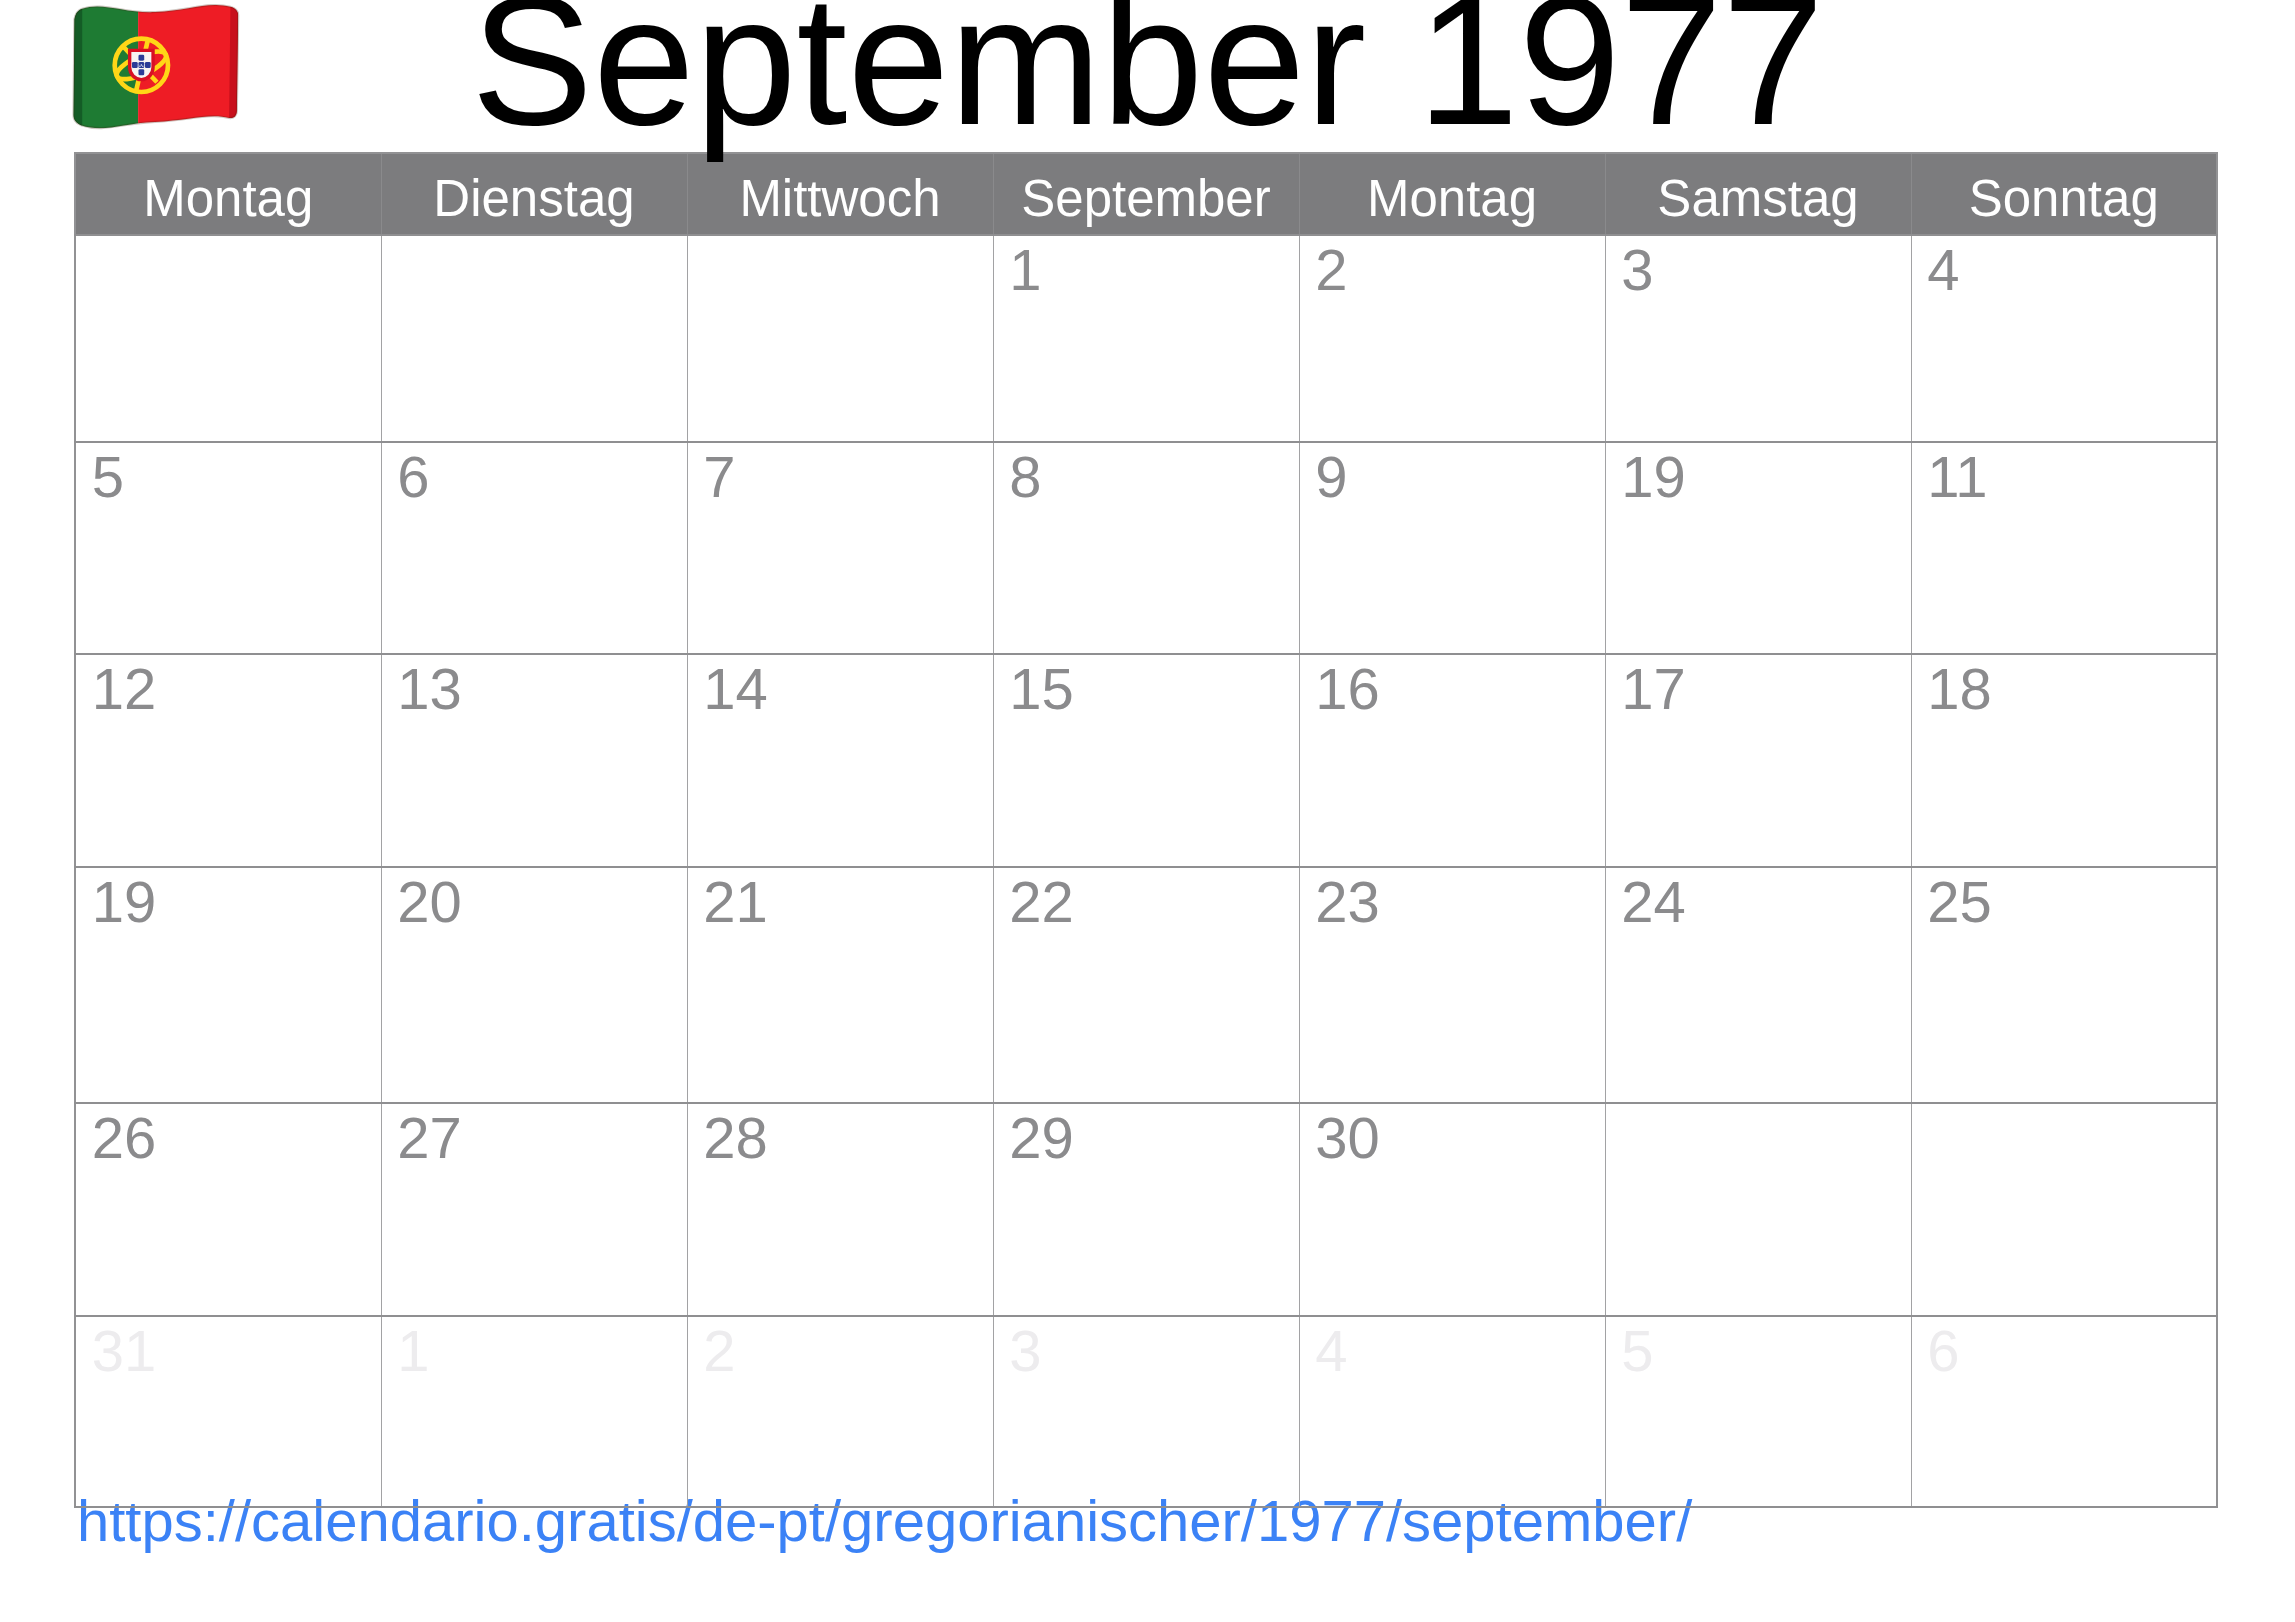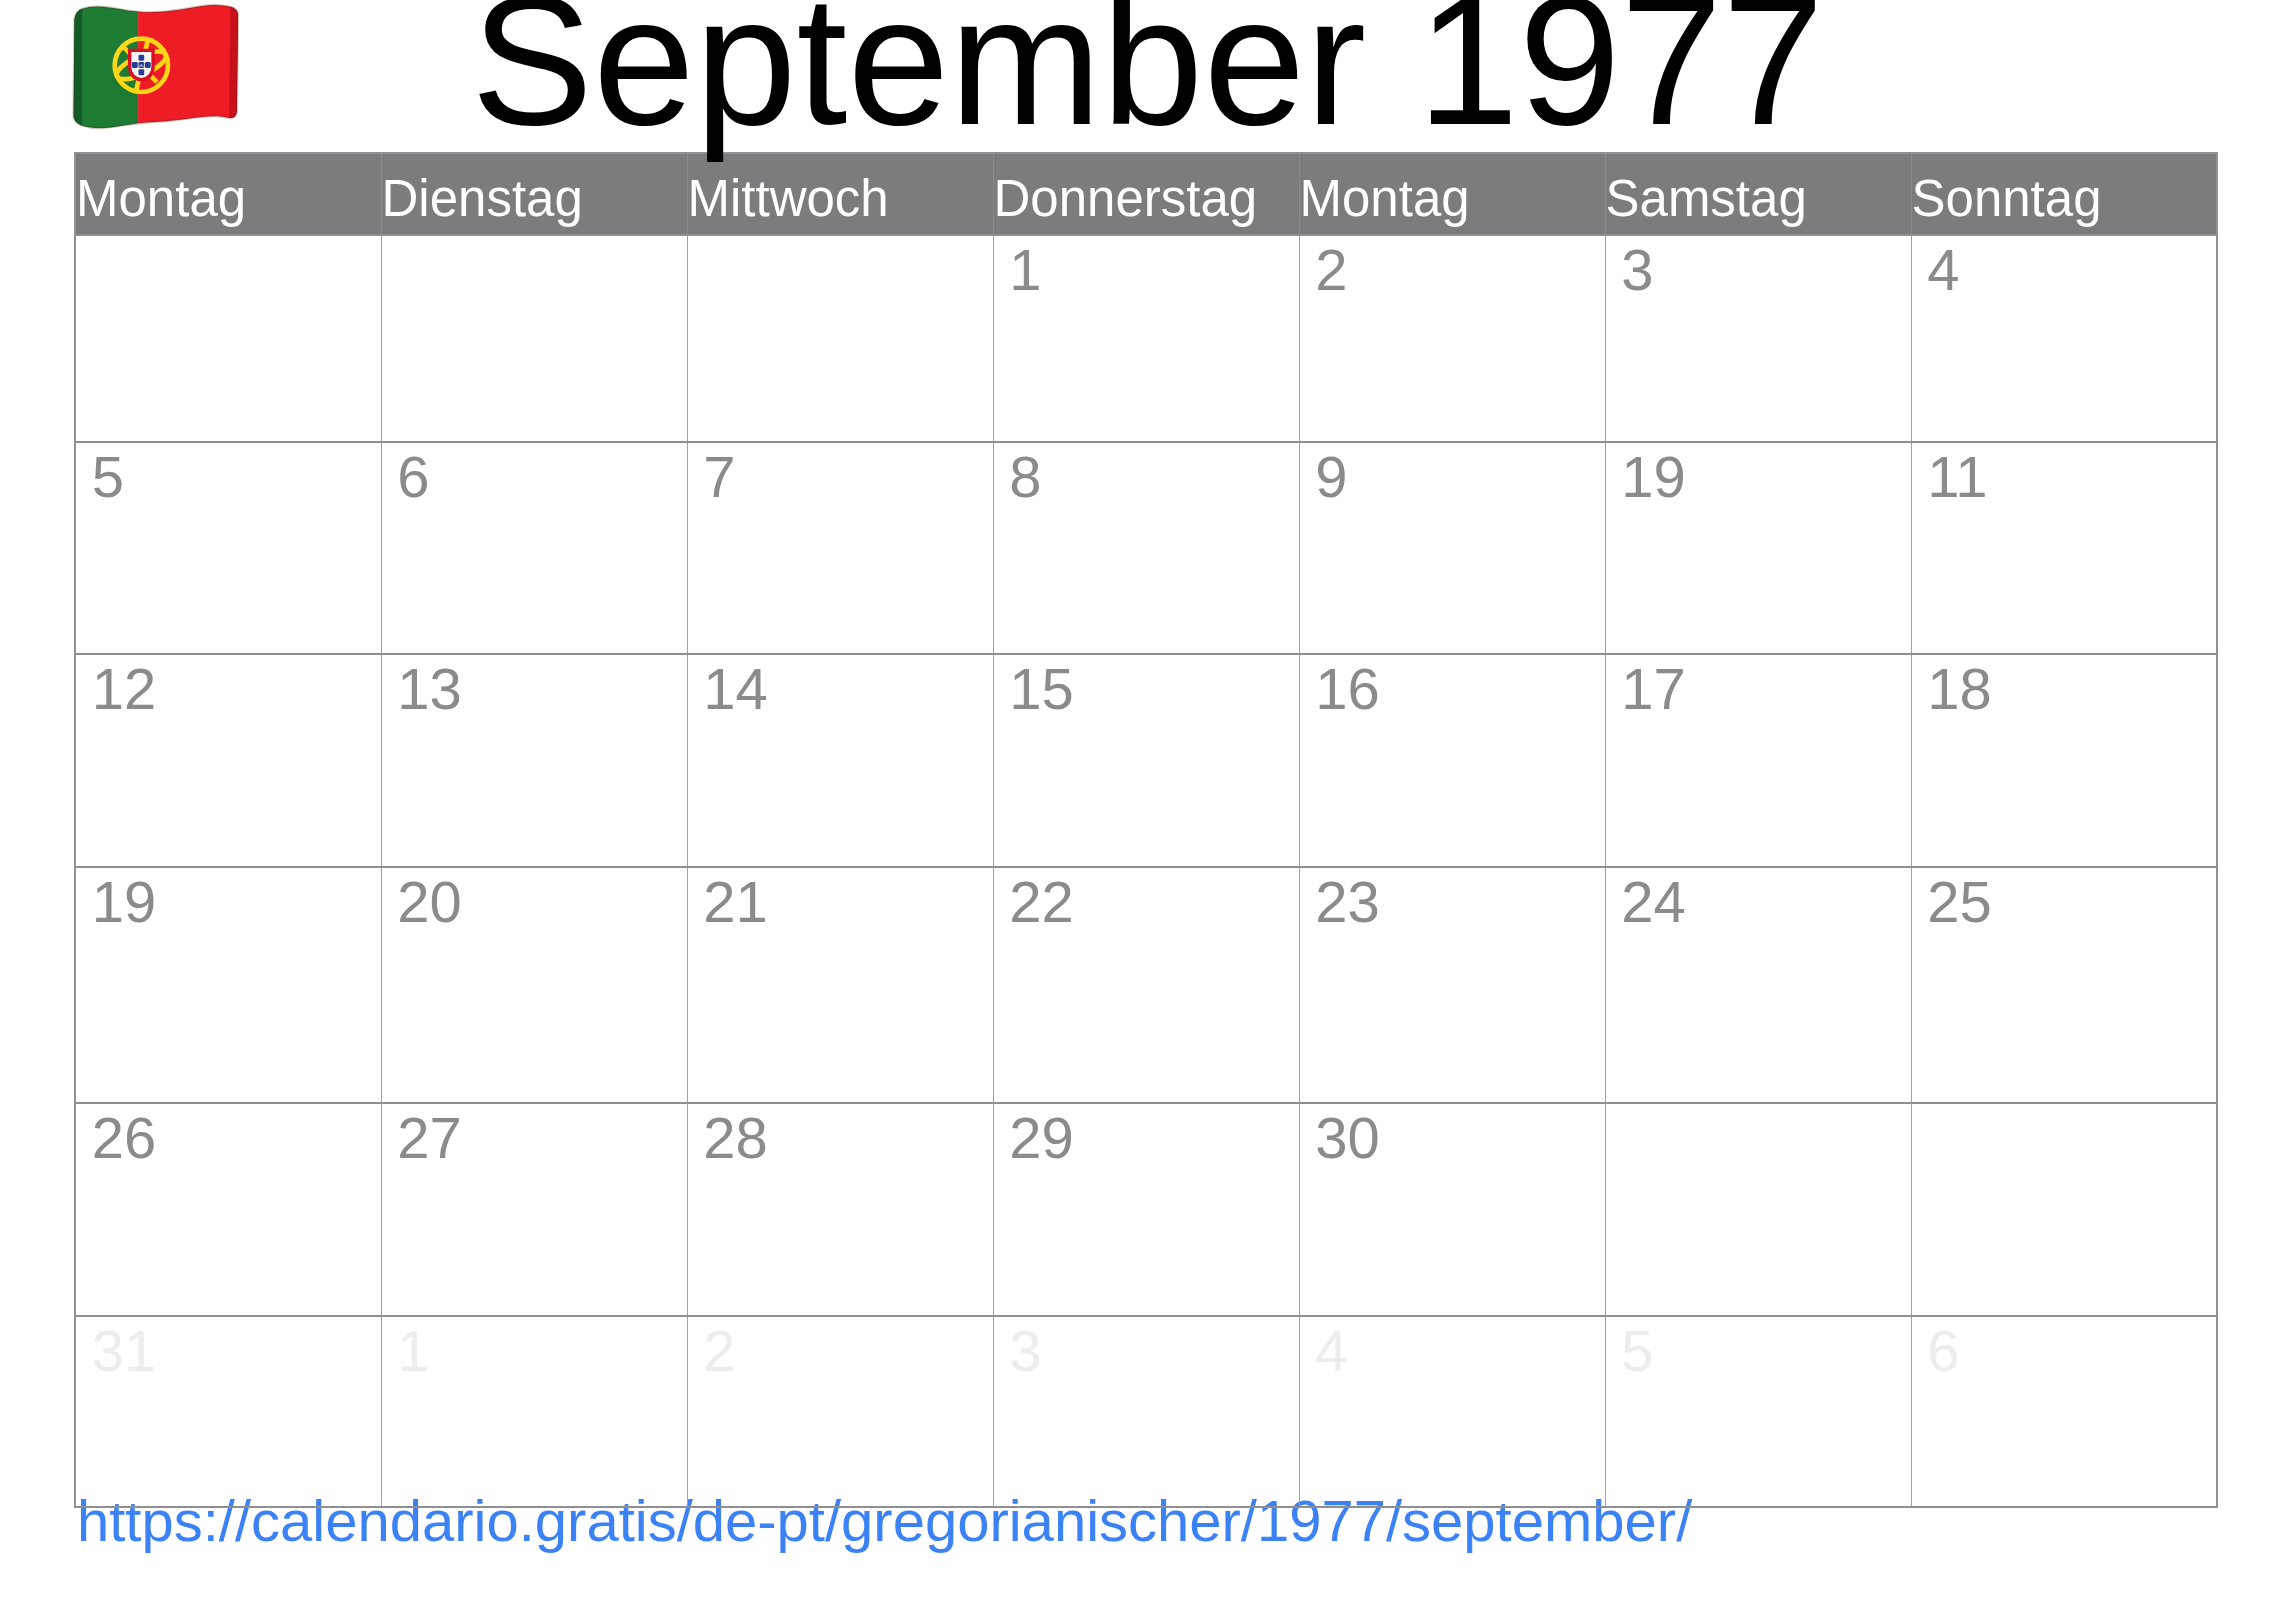--- a/index.html
+++ b/index.html
@@ -44,21 +44,21 @@
     z-index: 2;
     border: 2px solid #929294;
   }
   table.calendar th {
     background: #7c7c7e;
     color: #ffffff;
     font-weight: 400;
     font-size: 51px;
     height: 82px;
     padding: 9.2px 0 0 0;
-    text-align: left;
+    text-align: center;
     vertical-align: middle;
     border-left: 1.3px solid #8a8a8c;
     border-right: 1.3px solid #8a8a8c;
     overflow: hidden;
     white-space: nowrap;
   }
   table.calendar td {
     border: 1.3px solid #a2a2a4;
     border-top: 2.6px solid #8f8f91;
     border-bottom: 2.6px solid #8f8f91;
@@ -134,21 +134,21 @@
 </div>
 
 <h1 class="title">September 1977</h1>
 
 <table class="calendar">
   <thead>
     <tr>
       <th>Montag</th>
       <th>Dienstag</th>
       <th>Mittwoch</th>
-      <th>Donnerstag</th>
+      <th>September</th>
       <th>Montag</th>
       <th>Samstag</th>
       <th>Sonntag</th>
     </tr>
   </thead>
   <tbody>
     <tr class="week-1">
       <td></td>
       <td></td>
       <td></td>

